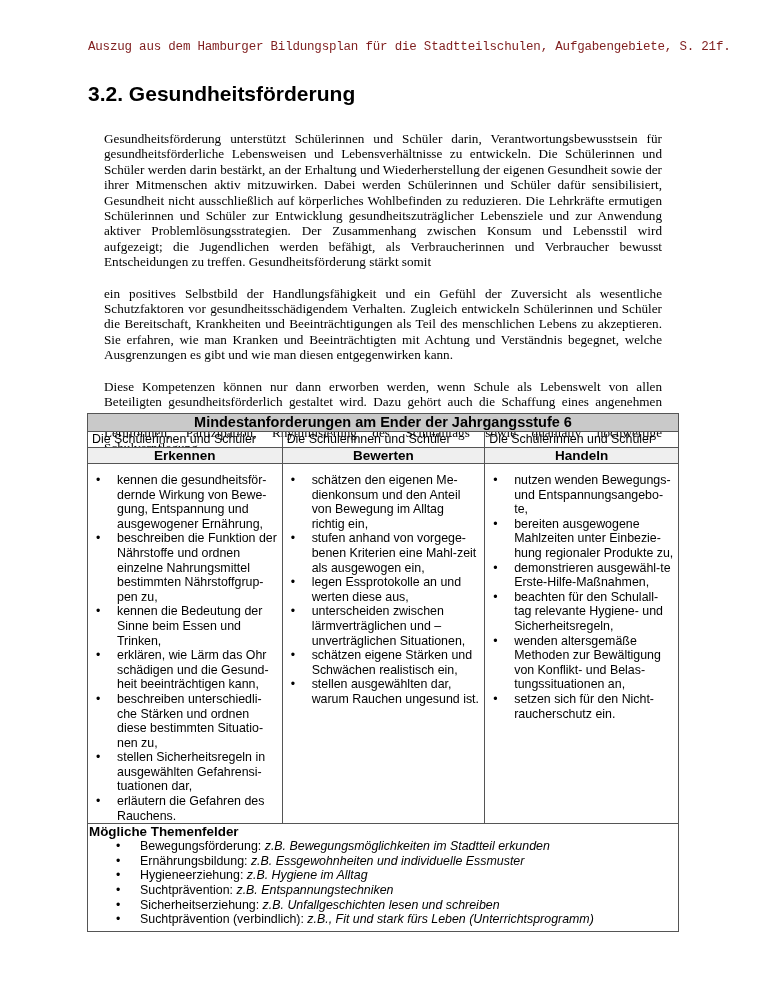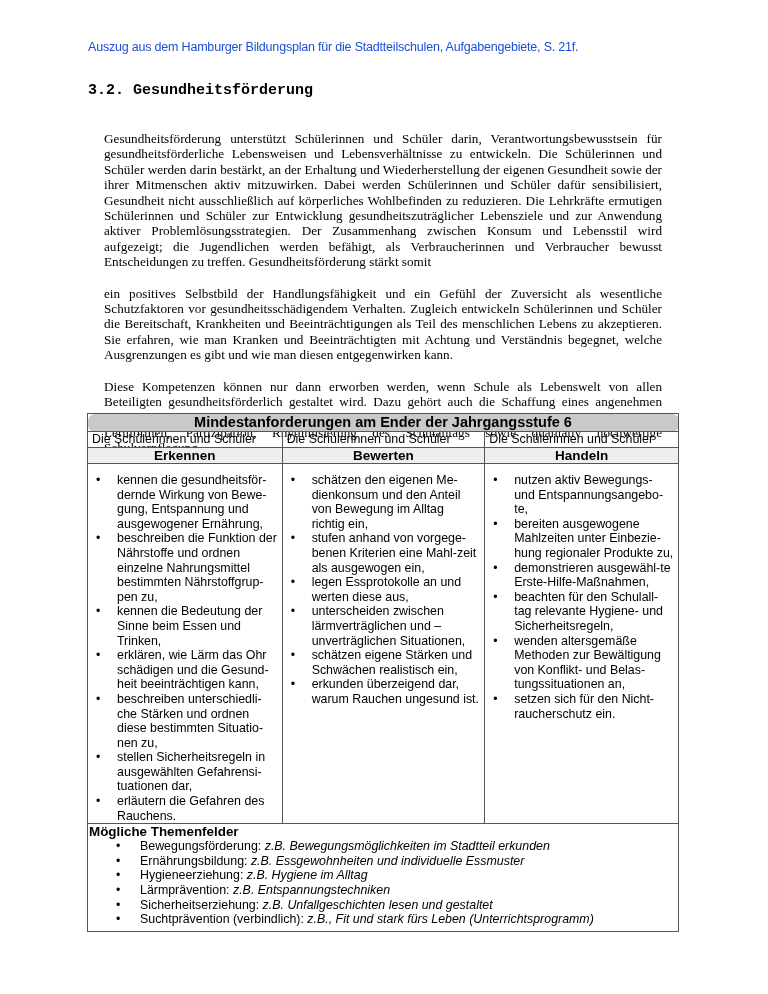--- a/index.html
+++ b/index.html
@@ -1,41 +1,41 @@
 <!DOCTYPE html>
 <html><head>
 <meta charset="utf-8">
 <style>
   html, body { margin:0; padding:0; background:#ffffff; }
   body { width:768px; height:994px; position:relative; overflow:hidden; color:#000; }
   .page-header {
     position:absolute; left:88px; top:40px;
-    font-family:Liberation Sans, sans-serif; font-size:12.5px; color:#1d4ed8;
+    font-family:Liberation Mono, monospace; font-size:12.5px; color:#7f1d1d;
     letter-spacing:-0.2px;
   }
   .section-title {
     position:absolute; left:88px; top:82px;
-    font-family:Liberation Mono, monospace; font-weight:bold; font-size:15px;
+    font-family:Liberation Sans, sans-serif; font-weight:bold; font-size:21px;
   }
   .body-text {
     position:absolute; left:88px; top:115px; width:590px;
     font-family:"Liberation Serif", serif; font-size:13.2px; line-height:15.4px;
     text-align:justify;
   }
   .body-text p { margin:16px; }
   .body-text p.last-left { text-align-last:left; }
 
   table.req {
     position:absolute; left:87px; top:413px; width:592px;
     border-collapse:collapse;
     font-family:"Liberation Sans", sans-serif; font-size:12.4px; line-height:14.6px;
   }
   table.req td, table.req th { border:1px solid #555; padding:0; vertical-align:top; }
   .req-title {
-    background:#c9c9c9; font-weight:bold; font-size:14.5px; text-align:center; height:17px; line-height:17px;border-radius:7px;
+    background:#c9c9c9; font-weight:bold; font-size:14.5px; text-align:center; height:17px; line-height:17px;
   }
   .col-head {
     background:#efefef; font-weight:bold; font-size:13.5px; text-align:center; height:15px; line-height:15px;
   }
   .col-sub { font-size:12.4px; height:15px; line-height:15px; padding-left:4px !important; text-align:left; font-weight:normal; }
   td.col-list { height:343px; }
   ul.blist { list-style:none; margin:0; padding:9px 4px 0 0; }
   ul.blist li { position:relative; padding-left:29px; }
   ul.blist li .bullet { position:absolute; left:8px; top:0; }
   td.themes { padding:0 0 4px 0 !important;margin-left:25px; }
@@ -89,41 +89,41 @@
             <li><span class="bullet">•</span><span>erläutern die Gefahren des Rauchens.</span></li>
           </ul>
         </td>
     <td class="col-list">
           <ul class="blist">
             <li><span class="bullet">•</span><span>schätzen den eigenen Me-dienkonsum und den Anteil von Bewegung im Alltag richtig ein,</span></li>
             <li><span class="bullet">•</span><span>stufen anhand von vorgege-benen Kriterien eine Mahl-zeit als ausgewogen ein,</span></li>
             <li><span class="bullet">•</span><span>legen Essprotokolle an und werten diese aus,</span></li>
             <li><span class="bullet">•</span><span>unterscheiden zwischen lärmverträglichen und –unverträglichen Situationen,</span></li>
             <li><span class="bullet">•</span><span>schätzen eigene Stärken und Schwächen realistisch ein,</span></li>
-            <li><span class="bullet">•</span><span>erkunden überzeigend dar, warum Rauchen ungesund ist.</span></li>
+            <li><span class="bullet">•</span><span>stellen ausgewählten dar, warum Rauchen ungesund ist.</span></li>
           </ul>
         </td>
     <td class="col-list">
           <ul class="blist">
-            <li><span class="bullet">•</span><span>nutzen aktiv Bewegungs- und Entspannungsangebo-te,</span></li>
+            <li><span class="bullet">•</span><span>nutzen wenden Bewegungs- und Entspannungsangebo-te,</span></li>
             <li><span class="bullet">•</span><span>bereiten ausgewogene Mahlzeiten unter Einbezie-hung regionaler Produkte zu,</span></li>
             <li><span class="bullet">•</span><span>demonstrieren ausgewähl-te Erste-Hilfe-Maßnahmen,</span></li>
             <li><span class="bullet">•</span><span>beachten für den Schulall-tag relevante Hygiene- und Sicherheitsregeln,</span></li>
             <li><span class="bullet">•</span><span>wenden altersgemäße Methoden zur Bewältigung von Konflikt- und Belas-tungssituationen an,</span></li>
             <li><span class="bullet">•</span><span>setzen sich für den Nicht-raucherschutz ein.</span></li>
           </ul>
         </td>
   </tr>
   <tr>
     <td colspan="3" class="themes">
       <div class="themes-title">Mögliche Themenfelder</div>
       <ul class="tlist">
             <li><span class="bullet">•</span><span>Bewegungsförderung: </span><span class="ital">z.B. Bewegungsmöglichkeiten im Stadtteil erkunden</span></li>
             <li><span class="bullet">•</span><span>Ernährungsbildung: </span><span class="ital">z.B. Essgewohnheiten und individuelle Essmuster</span></li>
             <li><span class="bullet">•</span><span>Hygieneerziehung: </span><span class="ital">z.B. Hygiene im Alltag</span></li>
-            <li><span class="bullet">•</span><span>Lärmprävention: </span><span class="ital">z.B. Entspannungstechniken</span></li>
-            <li><span class="bullet">•</span><span>Sicherheitserziehung: </span><span class="ital">z.B. Unfallgeschichten lesen und gestaltet</span></li>
+            <li><span class="bullet">•</span><span>Suchtprävention: </span><span class="ital">z.B. Entspannungstechniken</span></li>
+            <li><span class="bullet">•</span><span>Sicherheitserziehung: </span><span class="ital">z.B. Unfallgeschichten lesen und schreiben</span></li>
             <li><span class="bullet">•</span><span>Suchtprävention (verbindlich): </span><span class="ital">z.B., Fit und stark fürs Leben (Unterrichtsprogramm)</span></li>
           </ul>
     </td>
   </tr>
 </tbody>
   </table>
 
 </body></html>

